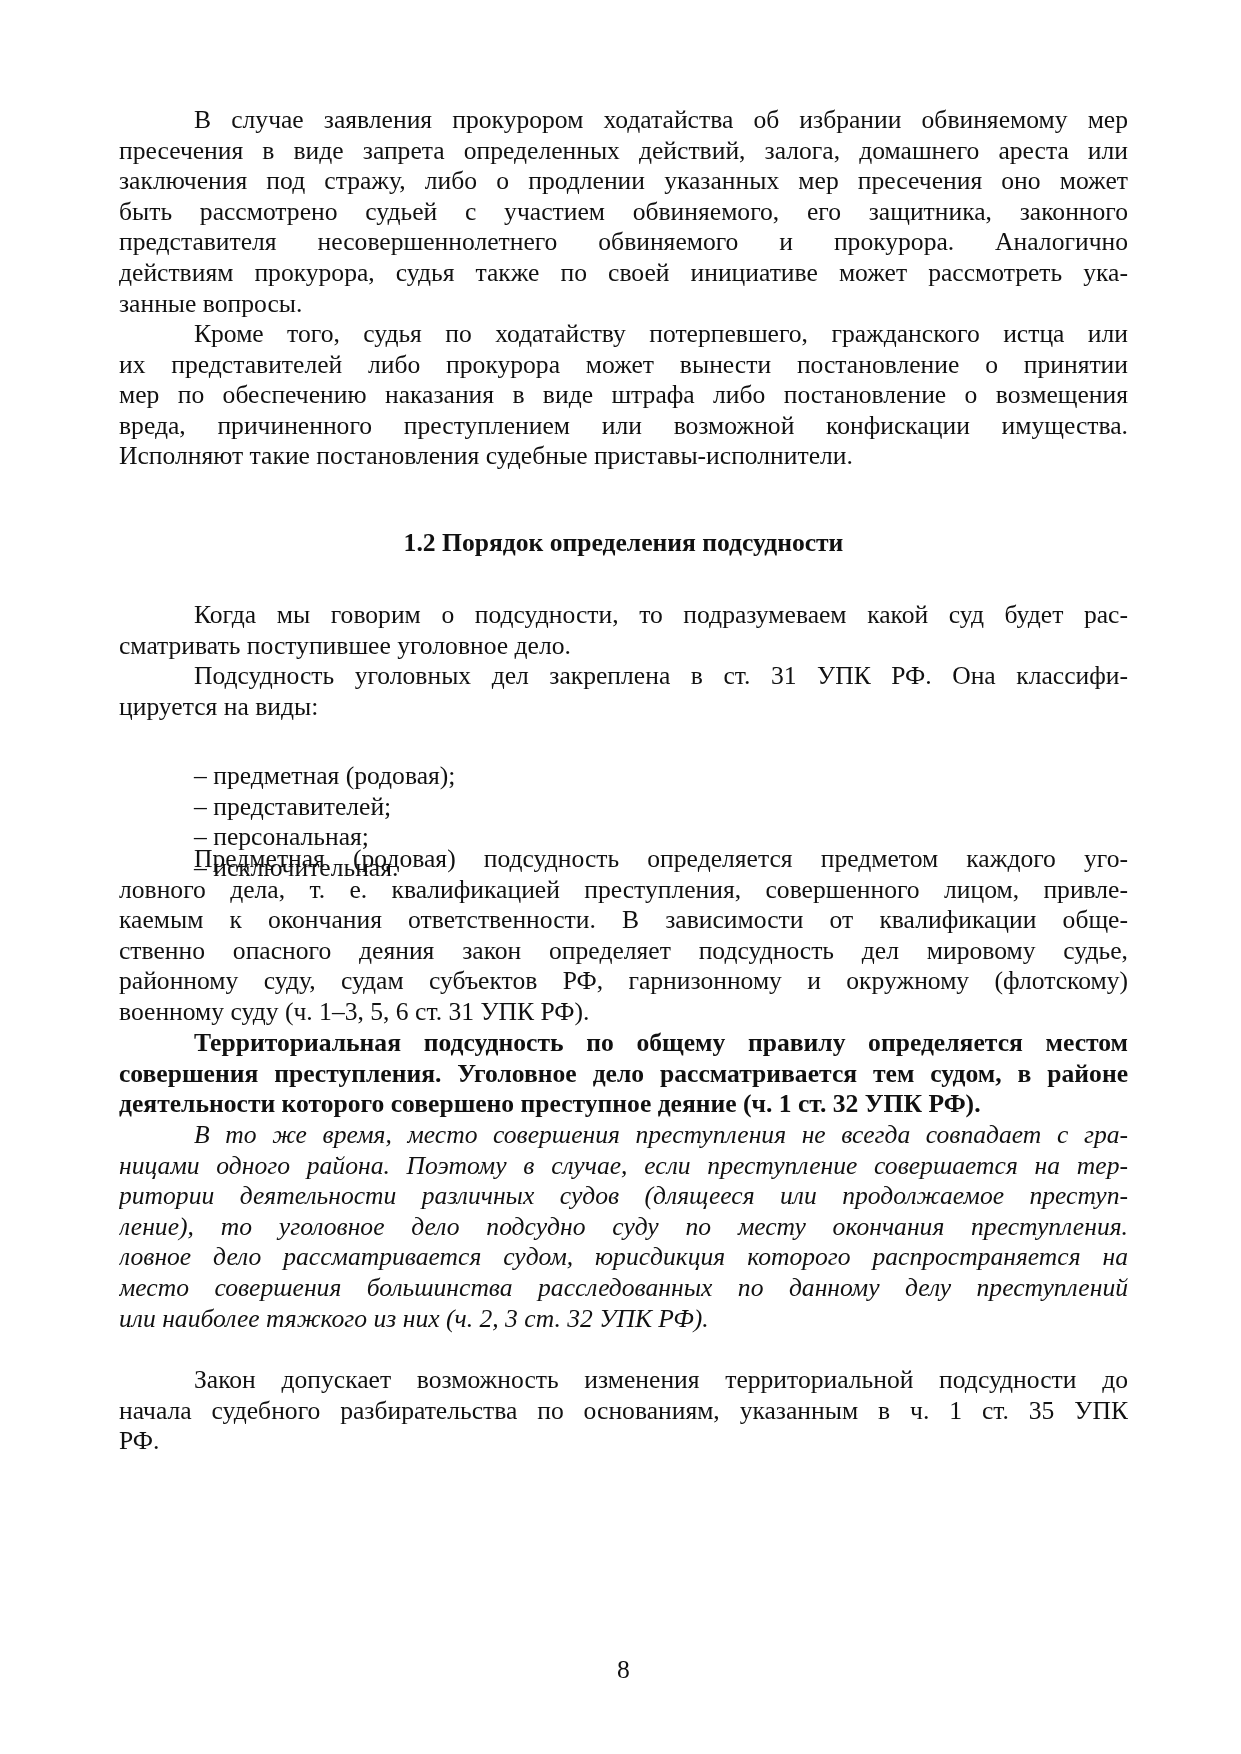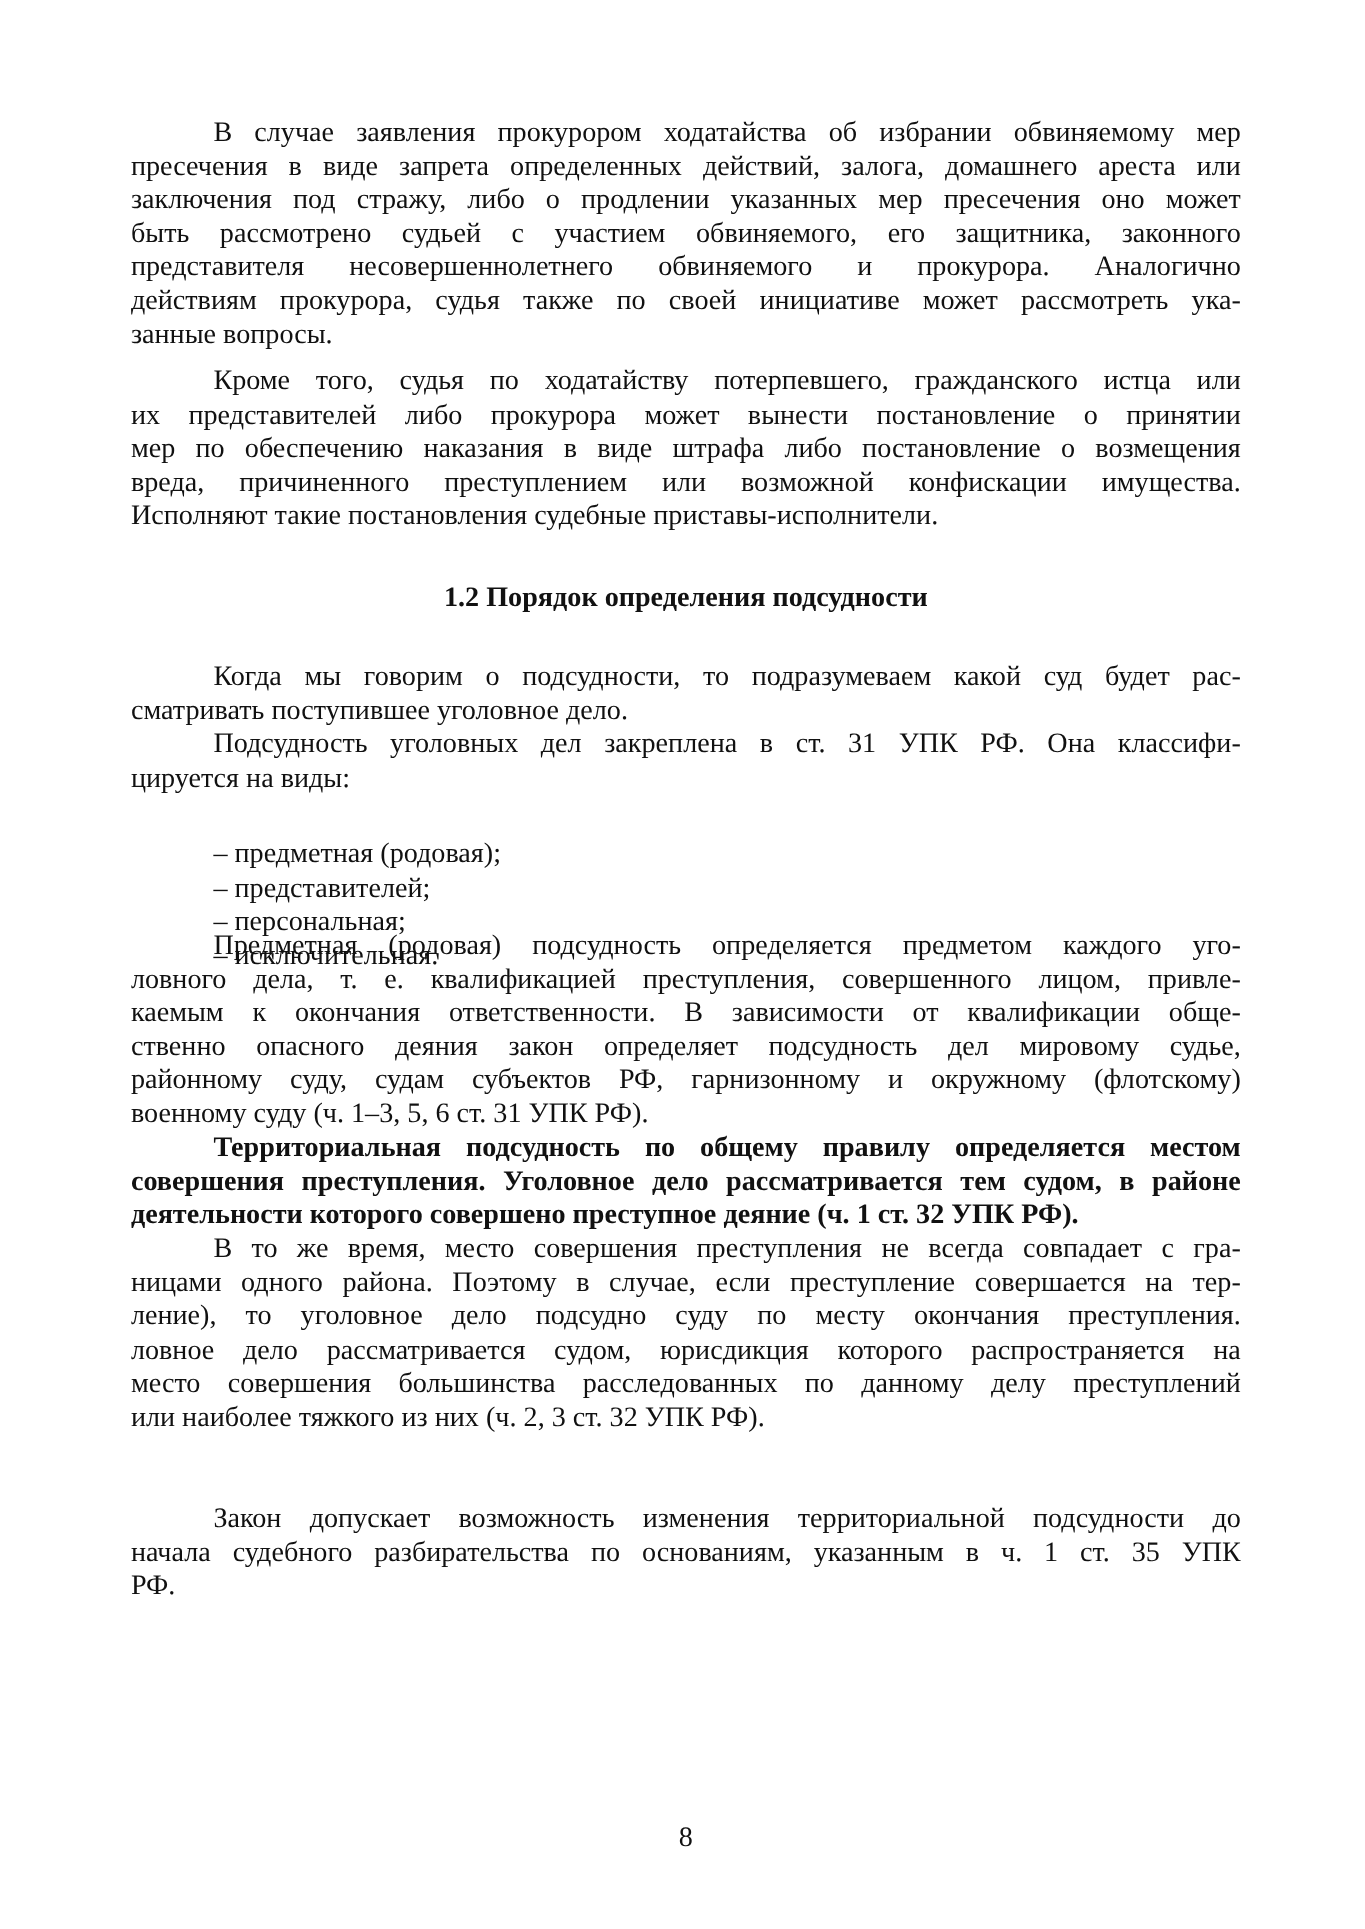--- a/index.html
+++ b/index.html
@@ -67,21 +67,21 @@
   <div class="block" style="top:105px;">
     <div class="line indent">В случае заявления прокурором ходатайства об избрании обвиняемому мер</div>
     <div class="line">пресечения в виде запрета определенных действий, залога, домашнего ареста или</div>
     <div class="line">заключения под стражу, либо о продлении указанных мер пресечения оно может</div>
     <div class="line">быть рассмотрено судьей с участием обвиняемого, его защитника, законного</div>
     <div class="line">представителя несовершеннолетнего обвиняемого и прокурора. Аналогично</div>
     <div class="line">действиям прокурора, судья также по своей инициативе может рассмотреть ука-</div>
     <div class="line last">занные вопросы.</div>
   </div>
 
-  <div class="block" style="top:319px;margin-top:12px;">
+  <div class="block" style="top:319px;">
     <div class="line indent">Кроме того, судья по ходатайству потерпевшего, гражданского истца или</div>
     <div class="line">их представителей либо прокурора может вынести постановление о принятии</div>
     <div class="line">мер по обеспечению наказания в виде штрафа либо постановление о возмещения</div>
     <div class="line">вреда, причиненного преступлением или возможной конфискации имущества.</div>
     <div class="line last">Исполняют такие постановления судебные приставы-исполнители.</div>
   </div>
 
   <div class="heading" style="top:528px;">1.2 Порядок определения подсудности</div>
 
   <div class="block" style="top:600px;">
@@ -109,23 +109,24 @@
     <div class="line">районному суду, судам субъектов РФ, гарнизонному и окружному (флотскому)</div>
     <div class="line last">военному суду (ч. 1–3, 5, 6 ст. 31 УПК РФ).</div>
   </div>
 
   <div class="block" style="top:1028px;font-weight:bold;">
     <div class="line indent">Территориальная подсудность по общему правилу определяется местом</div>
     <div class="line">совершения преступления. Уголовное дело рассматривается тем судом, в районе</div>
     <div class="line last">деятельности которого совершено преступное деяние (ч. 1 ст. 32 УПК РФ).</div>
   </div>
 
-  <div class="block" style="top:1120px;">
+  <div class="block" style="top:1120px;font-style:italic;">
     <div class="line indent">В то же время, место совершения преступления не всегда совпадает с гра-</div>
     <div class="line">ницами одного района. Поэтому в случае, если преступление совершается на тер-</div>
+    <div class="line">ритории деятельности различных судов (длящееся или продолжаемое преступ-</div>
     <div class="line">ление), то уголовное дело подсудно суду по месту окончания преступления.</div>
     <div class="line">ловное дело рассматривается судом, юрисдикция которого распространяется на</div>
     <div class="line">место совершения большинства расследованных по данному делу преступлений</div>
     <div class="line last">или наиболее тяжкого из них (ч. 2, 3 ст. 32 УПК РФ).</div>
   </div>
 
   <div class="block" style="top:1365px;">
     <div class="line indent">Закон допускает возможность изменения территориальной подсудности до</div>
     <div class="line">начала судебного разбирательства по основаниям, указанным в ч. 1 ст. 35 УПК</div>
     <div class="line last">РФ.</div>

